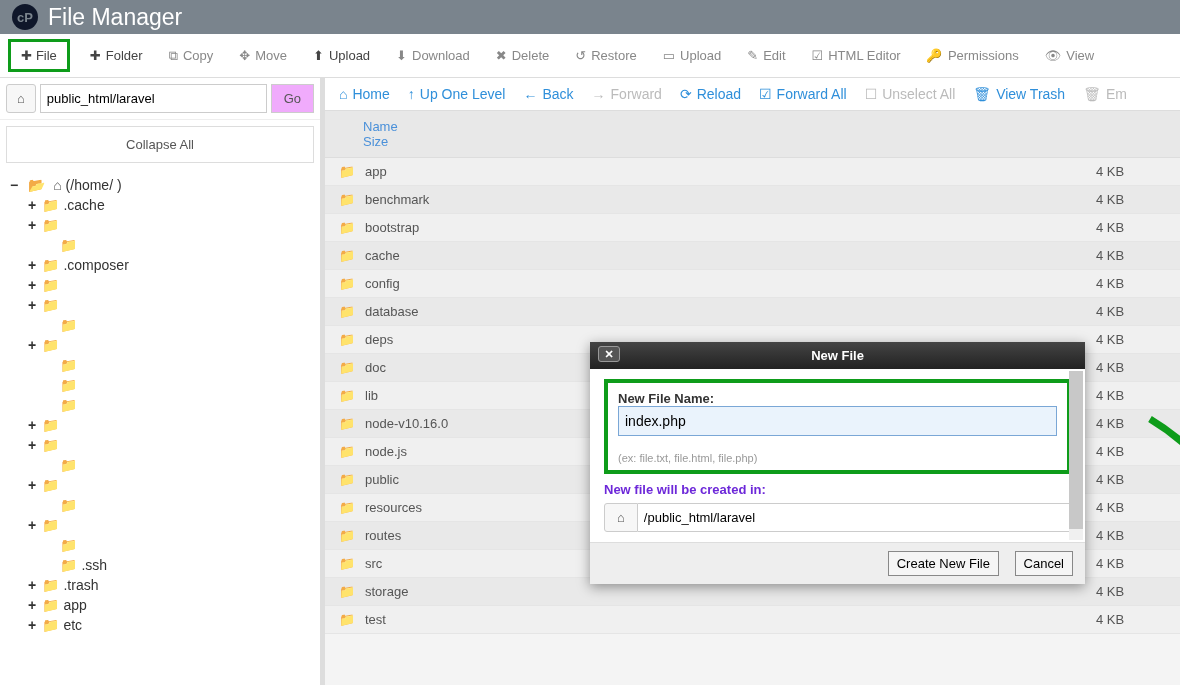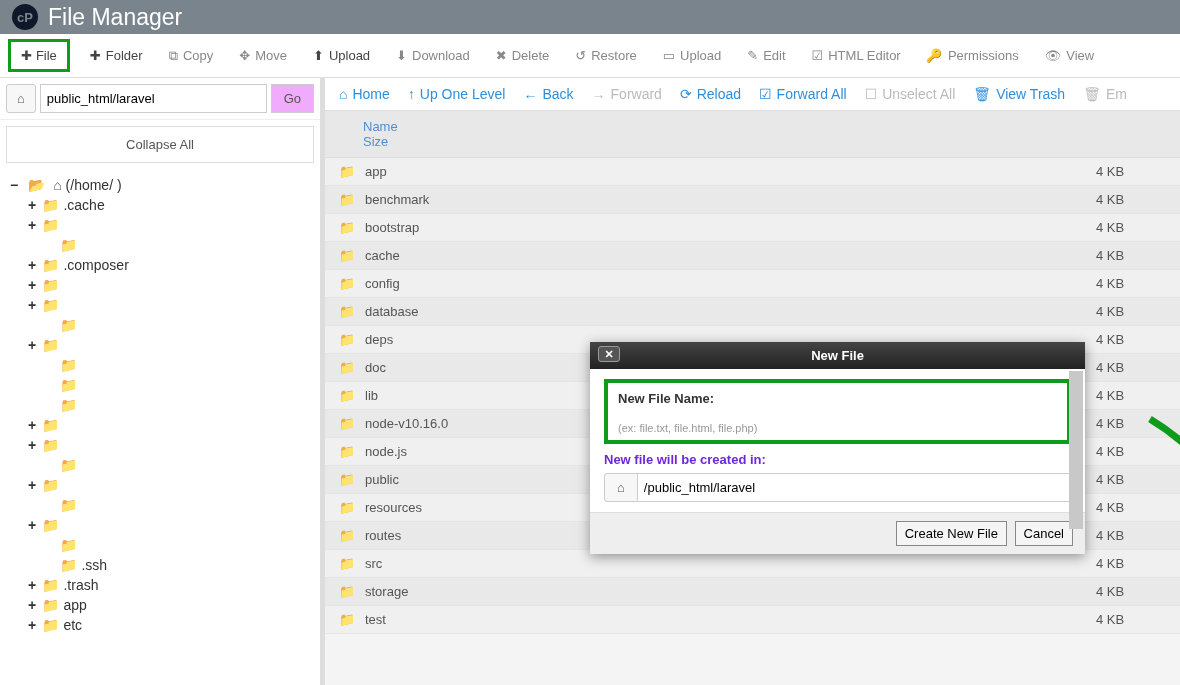--- a/index.html
+++ b/index.html
@@ -48,21 +48,21 @@
 .modal-body .scroll-thumb { position: absolute; right: 2px; top: 2px; width: 14px; height: 158px; background: #c8c8c8; }
 .hl-box { border: 4px solid #0e9c1a; padding: 8px 10px 6px 10px; margin-bottom: 8px; }
 .hl-box label { font-weight: bold; color: #333; display: block; }
 .hl-box input { width: 100%; border: 1px solid #7aa7d6; padding: 6px; font-size: 14px; background: #eaf3fc; }
 .hl-box .hint { color: #999; font-size: 11px; margin-top: 16px; }
 .created-label { font-weight: bold; color: #6d28d9; margin: 6px 0; }
 .created-row { display: flex; gap: 0; }
 .created-row .hbtn { border: 1px solid #ccc; border-radius: 3px 0 0 3px; padding: 6px 12px; background: #f7f7f7; }
 .created-row input { flex: 1; border: 1px solid #ccc; border-left: none; padding: 6px; font-size: 13px; }
 .modal-footer { background: #eee; padding: 8px 12px; text-align: right; border-top: 1px solid #ddd; }
-.modal-footer button { border: 1px solid #888; background: #f5f5f5; padding: 4px 8px; margin-left: 4px; cursor: pointer; font-size: 13px; }
+.modal-footer button { border: 1px solid #888; background: #f5f5f5; padding: 4px 8px; margin-left: 12px; cursor: pointer; font-size: 13px; }
 .arrow { position: absolute; left: 550px; top: 40px; pointer-events: none; }
 </style>
 </head>
 <body>
 
 <div class="header">
   <div class="logo">cP</div>
   <div class="title">File Manager</div>
 </div>
 
@@ -297,20 +297,21 @@
     <div class="modal-overlay">
       <div class="modal-title">
         <div class="close">✕</div>
         <span>New File</span>
       </div>
       <div class="modal-body">
         <div class="scroll-track"></div>
         <div class="scroll-thumb"></div>
         <div class="hl-box">
           <label>New File Name:</label>
+          <input type="text" value="index.php" style="">
           <div class="hint">(ex: file.txt, file.html, file.php)</div>
         </div>
         <div class="created-label">New file will be created in:</div>
         <div class="created-row">
           <div class="hbtn"><span>⌂</span></div>
           <input type="text" value="/public_html/laravel" style="">
         </div>
         <svg class="arrow" width="120" height="120">
           <defs>
               <marker id="ah" markerWidth="10" markerHeight="10" refX="8" refY="3" orient="auto">

